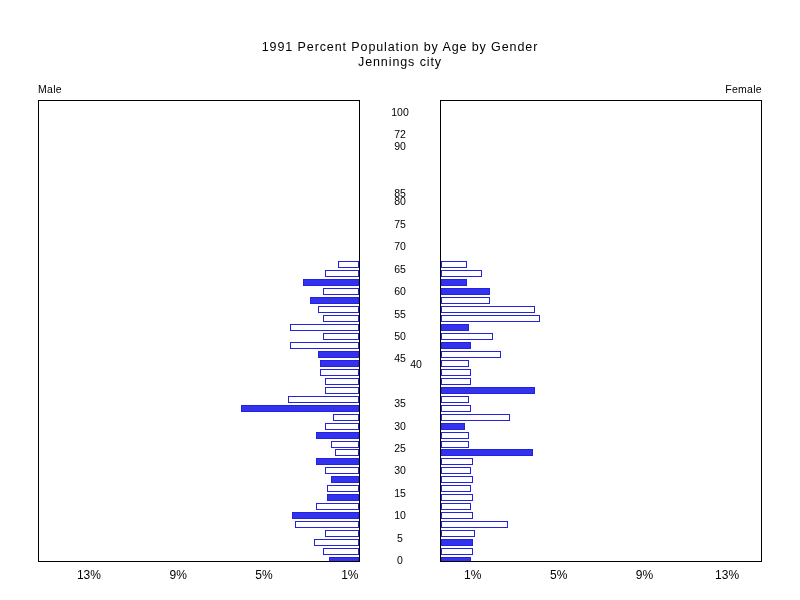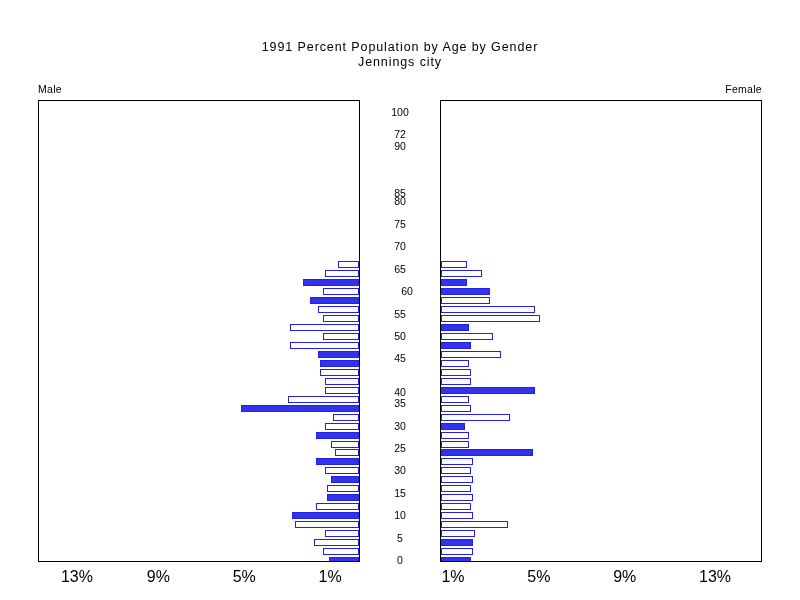--- a/index.html
+++ b/index.html
@@ -70,22 +70,22 @@
   }
   .tick-label {
     position: absolute;
     width: 80px;
     text-align: center;
     font-size: 10.5px;
     line-height: 10px;
   }
   .xlab {
     position: absolute;
-    font-size: 16px;
-    text-align: left;
+    font-size: 12px;
+    text-align: right;
     width: 40px;
     top: 568px;
   }
 </style>
 </head>
 <body>
 
 <div id="stage">
 
   <div class="title-block">
@@ -171,25 +171,25 @@
 
   <div class="axis-ticks" id="age-axis">
       <div class="tick-label" style="top: 455px;">0</div>
       <div class="tick-label" style="top: 432.6px;">5</div>
       <div class="tick-label" style="top: 410.2px;">10</div>
       <div class="tick-label" style="top: 387.8px;">15</div>
       <div class="tick-label" style="top: 365.4px;">30</div>
       <div class="tick-label" style="top: 343px;">25</div>
       <div class="tick-label" style="top: 320.6px;">30</div>
       <div class="tick-label" style="top: 298.2px;">35</div>
-      <div class="tick-label" style="top: 287px;">40</div>
+      <div class="tick-label" style="top: 259px; padding-left: 16px;">40</div>
       <div class="tick-label" style="top: 253.4px;">45</div>
       <div class="tick-label" style="top: 231px;">50</div>
       <div class="tick-label" style="top: 208.6px;">55</div>
-      <div class="tick-label" style="top: 186.2px; margin-left: 7px;">60</div>
+      <div class="tick-label" style="top: 186.2px;">60</div>
       <div class="tick-label" style="top: 163.8px;">65</div>
       <div class="tick-label" style="top: 141.4px;">70</div>
       <div class="tick-label" style="top: 119px;">75</div>
       <div class="tick-label" style="top: 96px;">80</div>
       <div class="tick-label" style="top: 88px;">85</div>
       <div class="tick-label" style="top: 41px;">90</div>
       <div class="tick-label" style="top: 29.4px;">72</div>
       <div class="tick-label" style="top: 7px;">100</div>
     </div>
 

